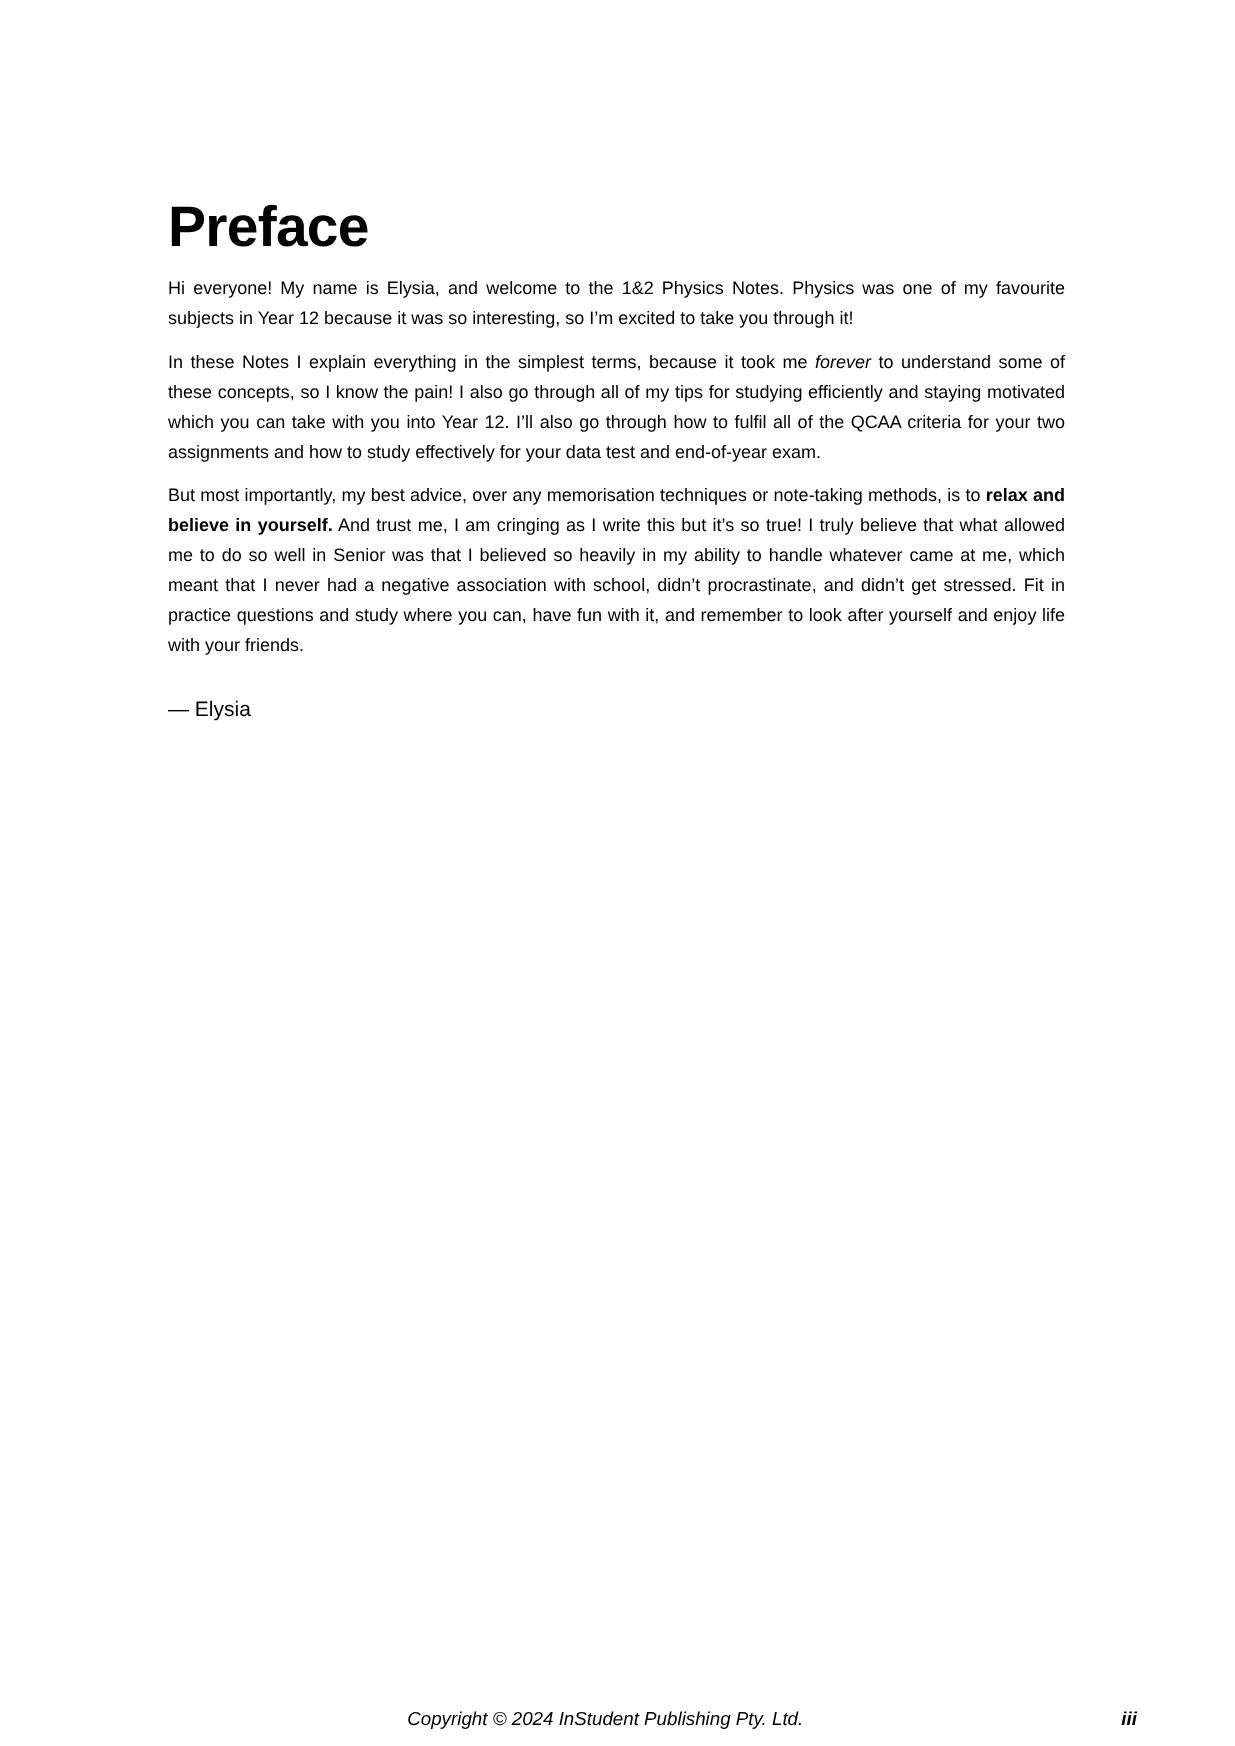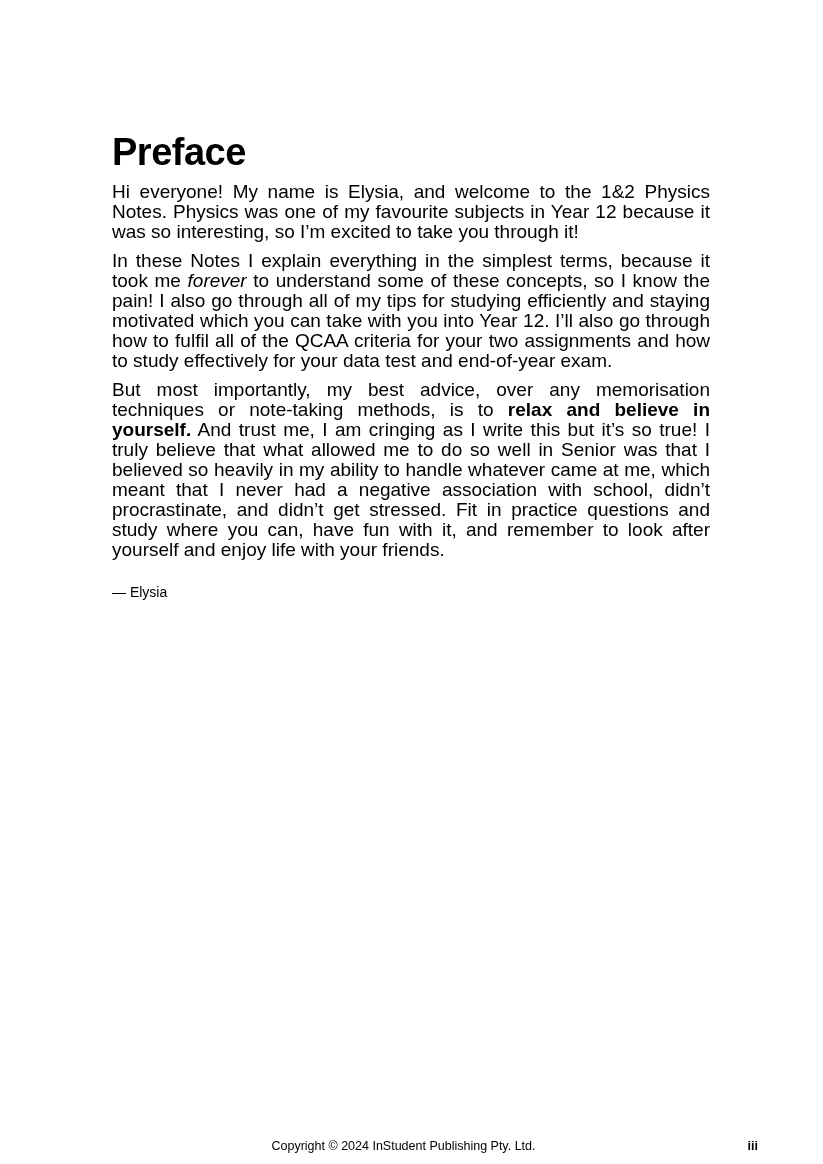--- a/index.html
+++ b/index.html
@@ -23,38 +23,39 @@
   }
   h1.page-title {
     font-size: 38px;
     line-height: 38px;
     font-weight: bold;
     margin: 4px 0 11px 0;
     letter-spacing: -0.5px;
   }
   p.para {
     margin: 0 0 9px 0;
-    font-size: 19px;
+    font-size: 12px;
     line-height: 20px;
     text-align: justify;
   }
   p.signature {
     margin: 22px 0 0 0;
     font-size: 14px;
     line-height: 20px;
     text-align: left;
   }
   .footer {
     position: absolute;
     top: 1139px;
     left: 0;
     width: 807px;
     height: 16px;
     font-size: 12.5px;
     line-height: 14px;
+    font-style: italic;
   }
   .footer .copyright {
     position: absolute;
     left: 0;
     width: 100%;
     text-align: center;
   }
   .footer .page-number {
     position: absolute;
     right: 49px;

